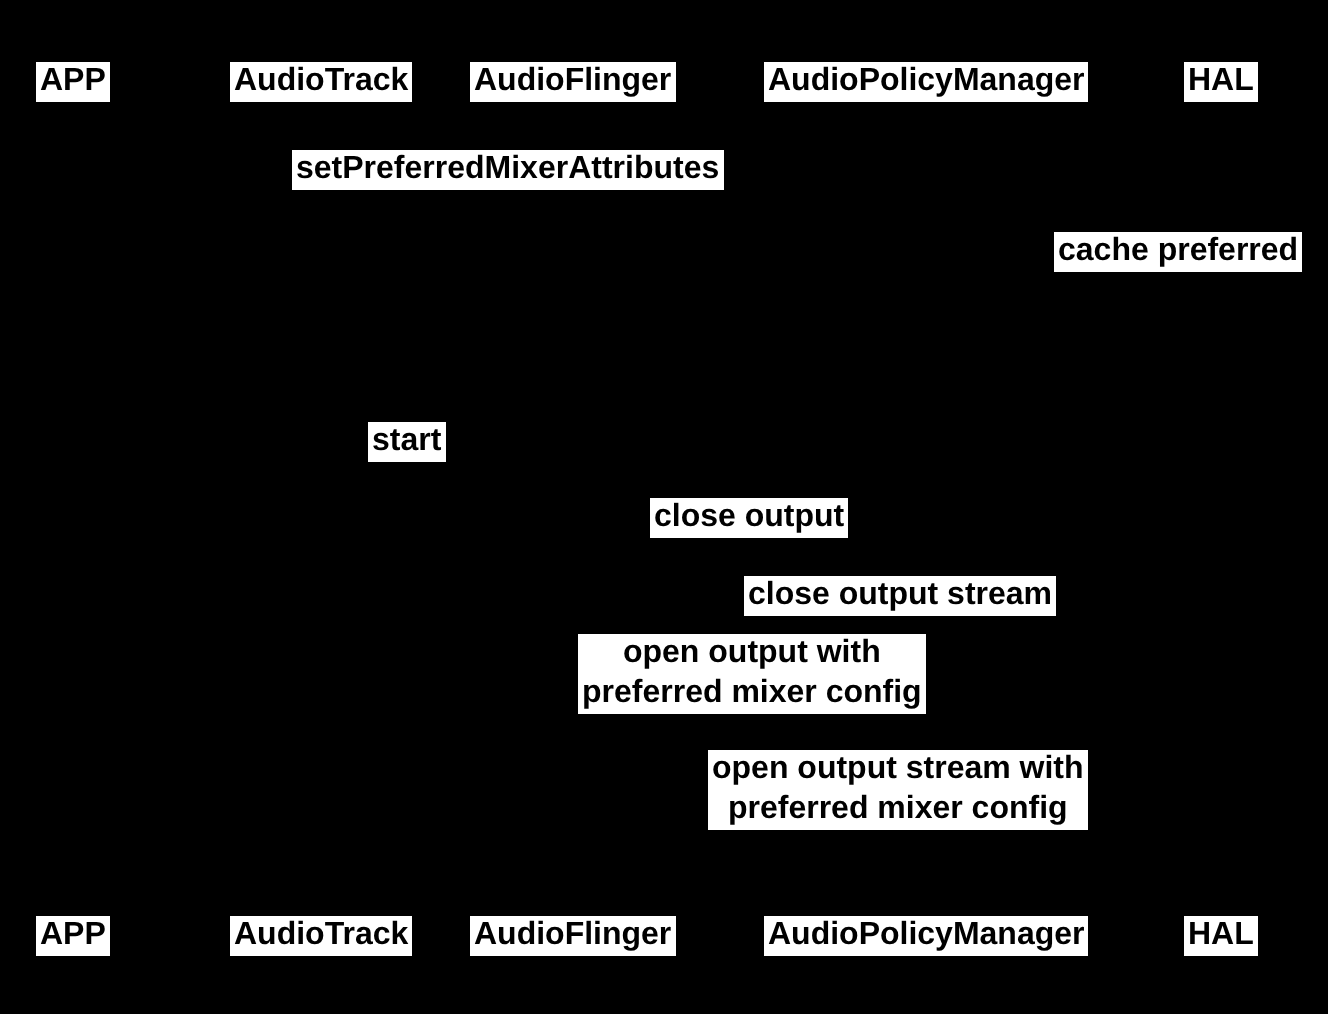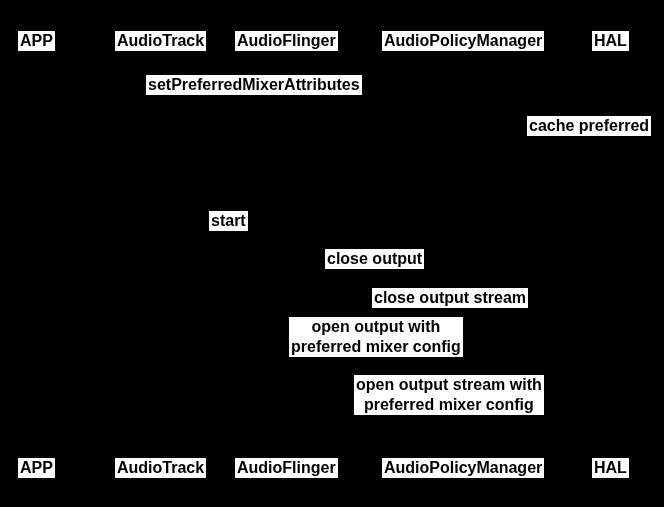--- a/index.html
+++ b/index.html
@@ -39,21 +39,21 @@
   <div class="label" style="left:382px; top:31px;">AudioPolicyManager</div>
   <div class="label" style="left:592px; top:31px;">HAL</div>
 
   <div class="label" style="left:146px; top:75px;">setPreferredMixerAttributes</div>
 
   <div class="label two-line" style="left:479px; top:116px;margin-left:48px;">
     <span>cache preferred</span>
   </div>
 
 
-  <div class="label" style="left:209px; top:211px;">start</div>
+  <div class="label" style="left:184px; top:211px;">start</div>
 
   <div class="label" style="left:325px; top:249px;">close output</div>
 
   <div class="label" style="left:372px; top:288px;">close output stream</div>
 
   <div class="label two-line center" style="left:289px; top:317px;">
     <span>open output with</span>
     <span>preferred mixer config</span>
   </div>
 

